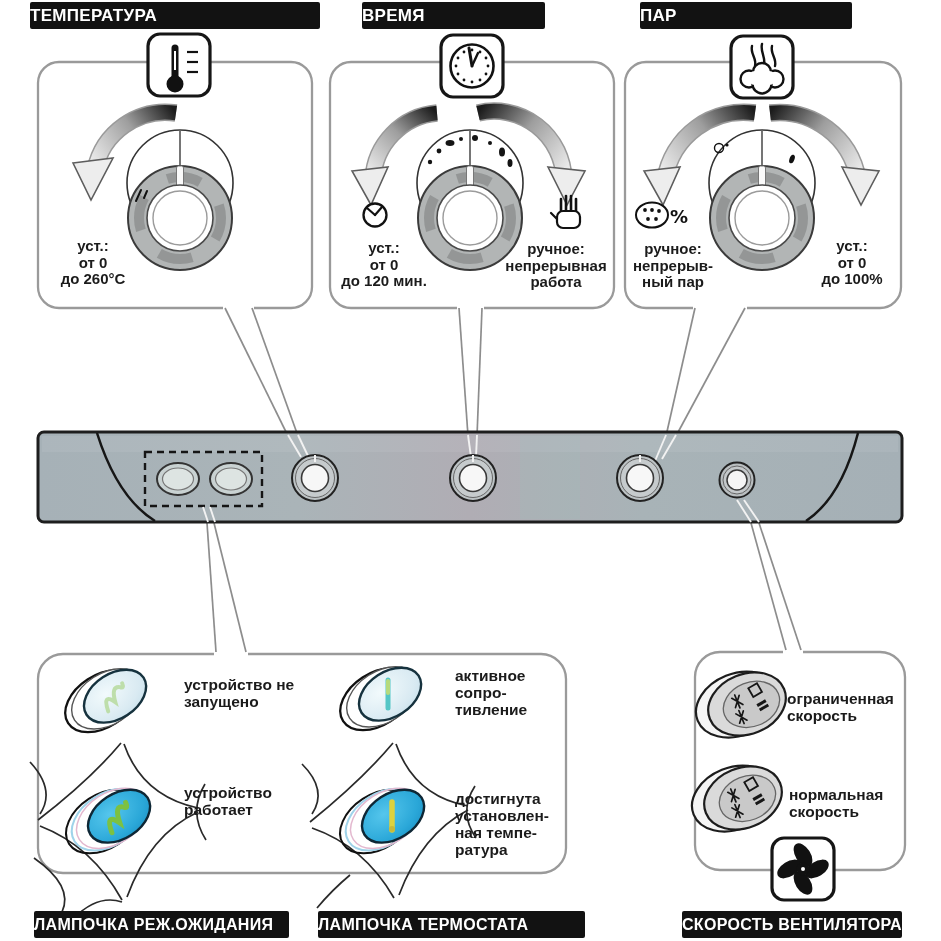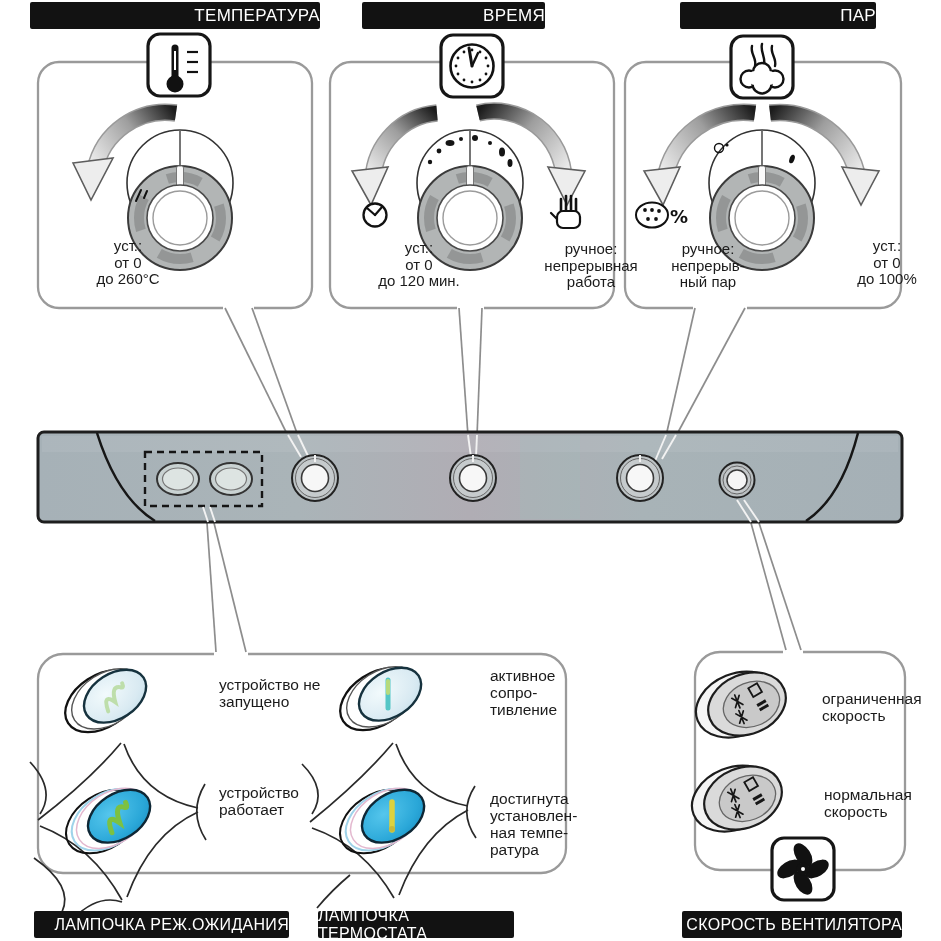--- a/index.html
+++ b/index.html
@@ -1,24 +1,24 @@
 <!DOCTYPE html>
 <html><head>
 <meta charset="utf-8">
 <style>
   html,body{margin:0;padding:0;background:#fff;}
   #canvas{position:relative;width:941px;height:941px;background:#fff;overflow:hidden;
           font-family:"Liberation Sans","DejaVu Sans",sans-serif;}
   #art{position:absolute;left:0;top:0;}
   .bar{position:absolute;height:27px;background:#121212;color:#fff;
-       display:flex;align-items:center;justify-content:flex-end;
-       font-weight:400;font-size:17px;letter-spacing:.3px;border-radius:2px;}
+       display:flex;align-items:center;justify-content:flex-start;
+       font-weight:700;font-size:17px;letter-spacing:.3px;border-radius:2px;}
   .bar.small{font-size:16px;}
-  .cap{position:absolute;font-weight:400;font-size:15px;line-height:16.5px;
-       color:#1b1b1b;text-align:center;margin-left:35px;}
+  .cap{position:absolute;font-weight:700;font-size:15px;line-height:16.5px;
+       color:#1b1b1b;text-align:center;}
   .cap.left{text-align:left;line-height:17px;font-size:15.5px;}
 </style>
 </head>
 <body>
 
 <div id="canvas">
 
 <svg id="art" width="941" height="941" viewBox="0 0 941 941">
   <defs>
     <linearGradient id="gT" gradientUnits="userSpaceOnUse" x1="176" y1="113" x2="95" y2="170">
@@ -364,21 +364,21 @@
     </g>
   </g>
 </svg>
 
 <div class="bar" style="left:30px;top:2px;width:290px">
       <span>ТЕМПЕРАТУРА</span>
     </div>
 <div class="bar" style="left:362px;top:2px;width:183px">
       <span>ВРЕМЯ</span>
     </div>
-<div class="bar" style="left:680px;top:2px;width:196px">
+<div class="bar" style="left:640px;top:2px;width:212px">
       <span>ПАР</span>
     </div>
 
 <div class="cap" style="left:40px;top:238px;width:106px">
   <div>уст.:</div>
       <div>от 0</div>
       <div>до 260°C</div>
 </div>
 <div class="cap" style="left:330px;top:240px;width:108px">
   <div>уст.:</div>
@@ -425,20 +425,20 @@
       <div>скорость</div>
 </div>
 <div class="cap left" style="left:789px;top:786px;width:112px">
   <div>нормальная</div>
       <div>скорость</div>
 </div>
 
 <div class="bar small" style="left:34px;top:911px;width:255px">
       <span>ЛАМПОЧКА РЕЖ.ОЖИДАНИЯ</span>
     </div>
-<div class="bar small" style="left:318px;top:911px;width:196px">
+<div class="bar small" style="left:318px;top:911px;width:267px">
       <span>ЛАМПОЧКА ТЕРМОСТАТА</span>
     </div>
 <div class="bar small" style="left:682px;top:911px;width:220px">
       <span>СКОРОСТЬ ВЕНТИЛЯТОРА</span>
     </div>
 
 </div>
 
 </body></html>

